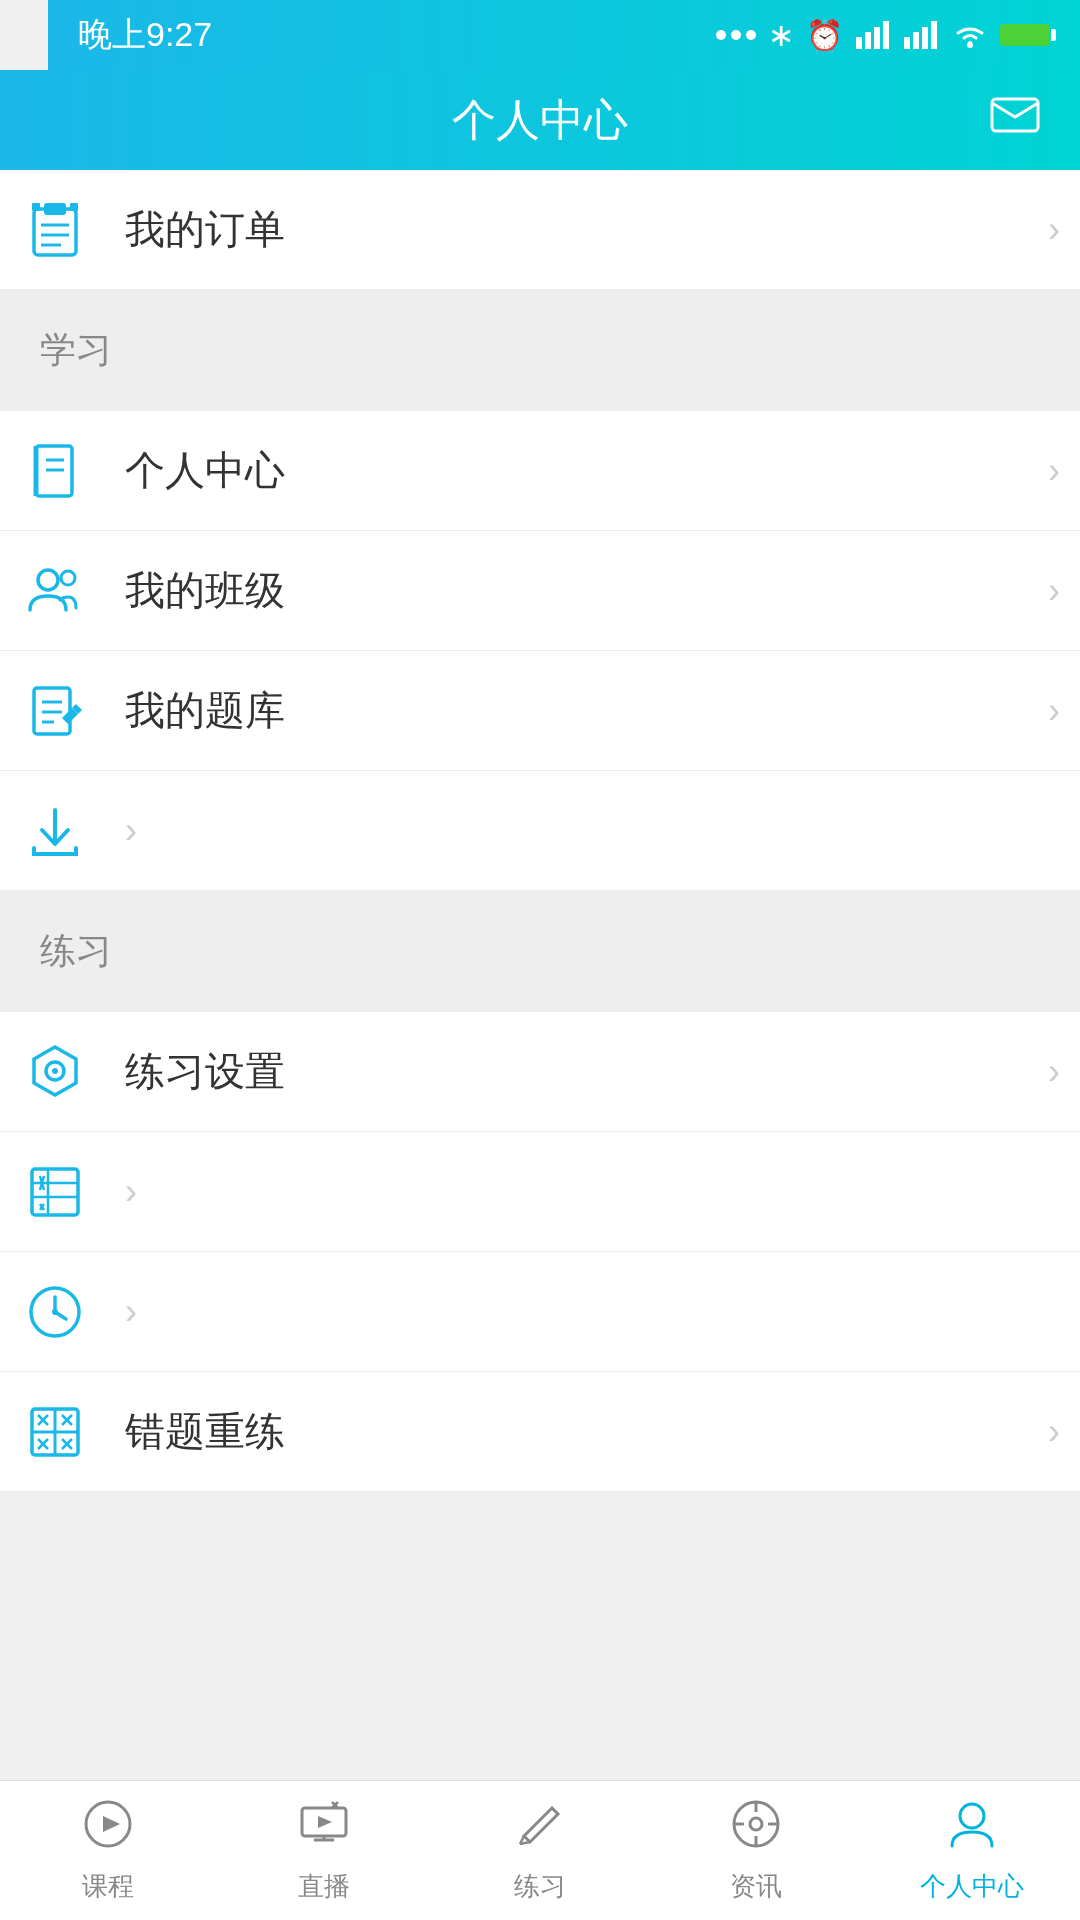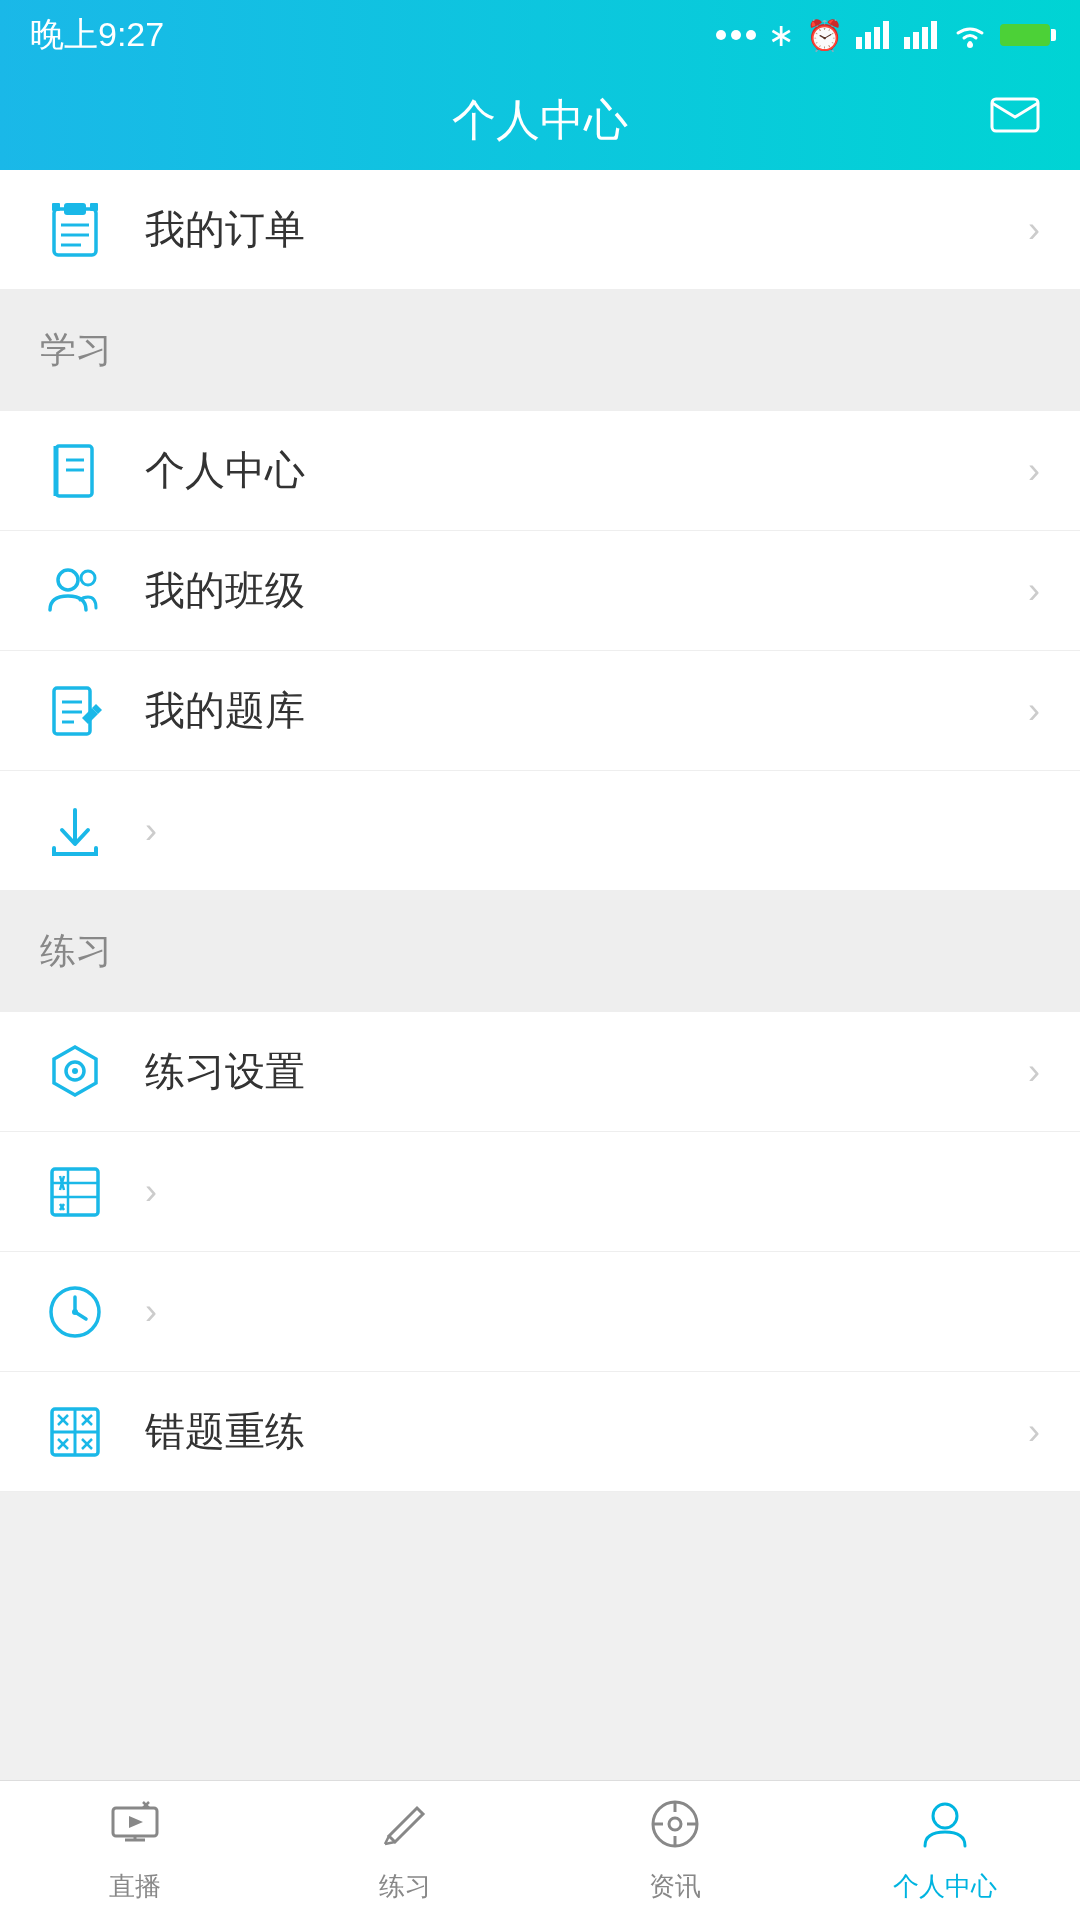--- a/index.html
+++ b/index.html
@@ -16,20 +16,21 @@
     .status-bar {
       background: linear-gradient(to right, #1ab8e8, #00d4d4);
       height: 70px;
       display: flex;
       align-items: center;
       justify-content: space-between;
       padding: 0 30px;
       color: white;
       font-size: 34px;
       font-weight: 500;
+      margin-left: 48px;
     }
     .status-right {
       display: flex;
       align-items: center;
       gap: 12px;
     }
     .status-dot { width: 10px; height: 10px; background: white; border-radius: 50%; }
     .status-dots { display: flex; gap: 5px; align-items: center; }
 
     
@@ -62,21 +63,21 @@
       font-weight: 400;
     }
 
     
     .menu-list {
       background: white;
     }
     .menu-item {
       display: flex;
       align-items: center;
-      padding: 0 40px;
+      padding: 0 20px;
       height: 120px;
       border-bottom: 1px solid #eee;
       cursor: pointer;
       background: white;
     }
     .menu-icon {
       width: 70px;
       height: 70px;
       display: flex;
       align-items: center;
@@ -340,20 +341,29 @@
     </div>
   </div>
 
   <div style="height: 40px;"></div>
 </div>
 
 <div class="bottom-nav">
   <div class="nav-item">
     <div class="nav-icon">
       <svg width="52" height="52" viewBox="0 0 52 52" fill="none">
+        <circle cx="26" cy="26" r="22" stroke="#888" stroke-width="3" fill="none"></circle>
+        <polygon points="21,18 38,26 21,34" fill="#888"></polygon>
+      </svg>
+    </div>
+    <span class="nav-label">课程</span>
+  </div>
+  <div class="nav-item">
+    <div class="nav-icon">
+      <svg width="52" height="52" viewBox="0 0 52 52" fill="none">
         <rect x="4" y="10" width="44" height="28" rx="3" stroke="#888" stroke-width="3" fill="none"></rect>
         <line x1="16" y1="42" x2="36" y2="42" stroke="#888" stroke-width="3"></line>
         <line x1="26" y1="38" x2="26" y2="42" stroke="#888" stroke-width="3"></line>
         <polygon points="20,18 20,30 34,24" fill="#888"></polygon>
         <line x1="34" y1="10" x2="40" y2="4" stroke="#888" stroke-width="2.5"></line>
         <line x1="40" y1="10" x2="34" y2="4" stroke="#888" stroke-width="2.5"></line>
       </svg>
     </div>
     <span class="nav-label">直播</span>
   </div>

